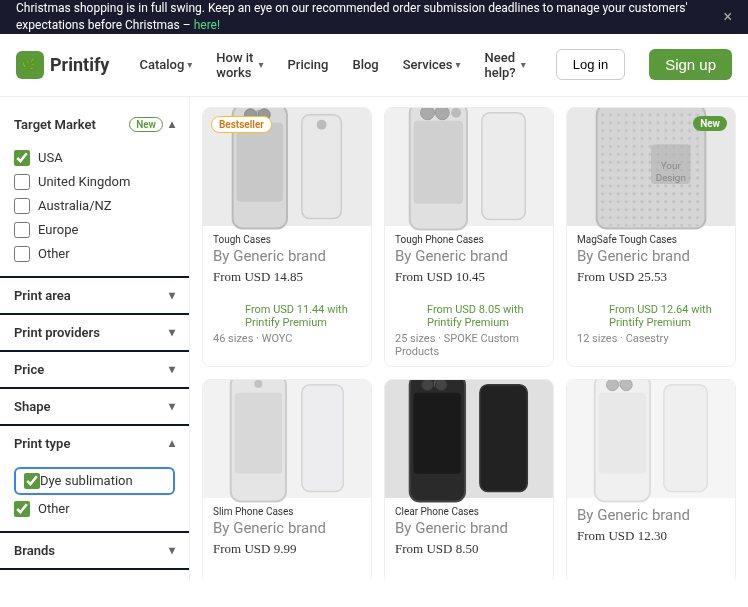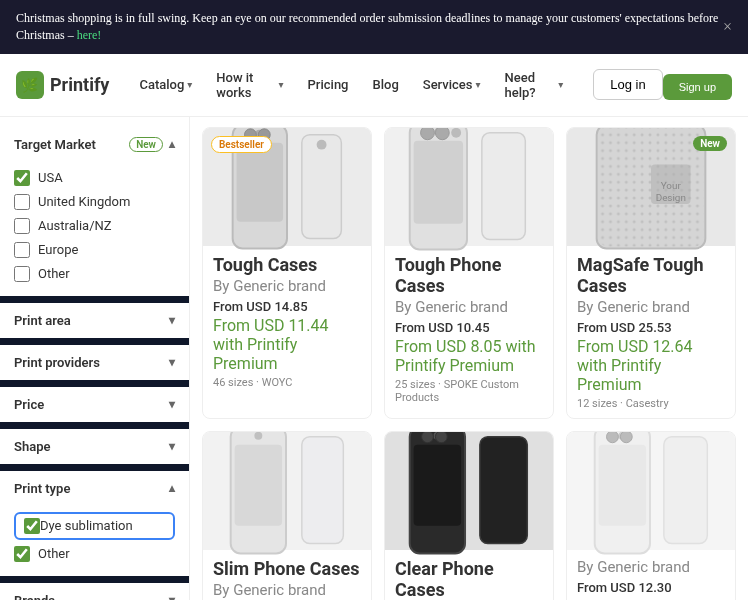--- a/index.html
+++ b/index.html
@@ -3,26 +3,25 @@
   <meta charset="utf-8">
   <style>
     * { box-sizing: border-box; margin: 0; padding: 0; }
     body { font-family: -apple-system, BlinkMacSystemFont, 'Segoe UI', Roboto, sans-serif; font-size: 13px; color: #333; background: #fff; }
 
     
     .banner {
       background: #1a1a2e;
       color: #fff;
       font-size: 12px;
-      padding: 10px 16px;
+      padding: 0 16px;
       display: flex;
       align-items: center;
       justify-content: flex-end;
       line-height: 1.4;
-      font-family: Liberation Serif, serif;
     }
     .banner a { color: #4ade80; text-decoration: none; }
     .banner-close { cursor: pointer; color: #aaa; font-size: 16px; }
 
     
     .header {
       display: flex;
       align-items: center;
       padding: 10px 16px;
       border-bottom: 1px solid #eee;
@@ -54,57 +53,57 @@
       color: #333;
       text-decoration: none;
       font-size: 13px;
       font-weight: 500;
       cursor: pointer;
       display: flex;
       align-items: center;
       gap: 3px;
     }
     .nav-item .chevron { font-size: 10px; color: #666; }
-    .header-actions { display: flex; gap: 0; align-items: flex-end; }
+    .header-actions { display: flex; gap: 24px; align-items: center; }
     .btn-login {
       padding: 7px 16px;
       border: 1px solid #ccc;
       border-radius: 6px;
       background: #fff;
       cursor: pointer;
       font-size: 13px;
       font-weight: 500;
     }
     .btn-signup {
       padding: 7px 16px;
       border: none;
       border-radius: 6px;
       background: #5b9a3b;
       color: white;
       cursor: pointer;
-      font-size: 11px;
+      font-size: 15px;
       font-weight: 500;
     }
 
     
     .main-layout {
       display: flex;
       height: calc(607px - 88px - 36px);
       overflow: hidden;
     }
 
     
     .sidebar {
       width: 190px;
       min-width: 190px;
       border-right: 1px solid #eee;
       overflow-y: auto;
       padding: 10px 0;
     }
-    .filter-section { border-bottom: 7px solid #0f172a; }
+    .filter-section { border-bottom: 2px solid #0f172a; }
     .filter-header {
       display: flex;
       align-items: center;
       justify-content: space-between;
       padding: 10px 14px;
       cursor: pointer;
       font-weight: 600;
       font-size: 13px;
     }
     .filter-header .chevron { font-size: 12px; color: #666; }
@@ -189,24 +188,24 @@
       top: 8px;
       right: 8px;
       background: #5b9a3b;
       color: #fff;
       font-size: 10px;
       padding: 2px 7px;
       border-radius: 10px;
       font-weight: 600;
     }
     .product-info { padding: 8px 10px; }
-    .product-name { font-weight: 700; font-size: 18px; margin-bottom: 2px; }
+    .product-name { font-weight: 400; font-size: 10px; margin-bottom: 2px; }
     .product-brand { color: #888; font-size: 15px; margin-bottom: 4px; }
-    .product-price { font-size: 13px; font-weight: 500; margin-bottom: 2px; }
-    .product-premium { color: #5b9a3b; font-size: 16px; margin-bottom: 3px; }
+    .product-price { font-size: 13px; font-weight: 500; margin-bottom: 18px; font-family: Liberation Serif, serif; }
+    .product-premium { color: #5b9a3b; font-size: 11px; margin-bottom: 3px; margin-left: 32px; }
     .product-meta { color: #888; font-size: 11px; }
 
     
     .phone-case-img {
       width: 100%;
       height: 118px;
       background: linear-gradient(135deg, #e8e8e8 0%, #d0d0d0 100%);
       display: flex;
       align-items: center;
       justify-content: center;

